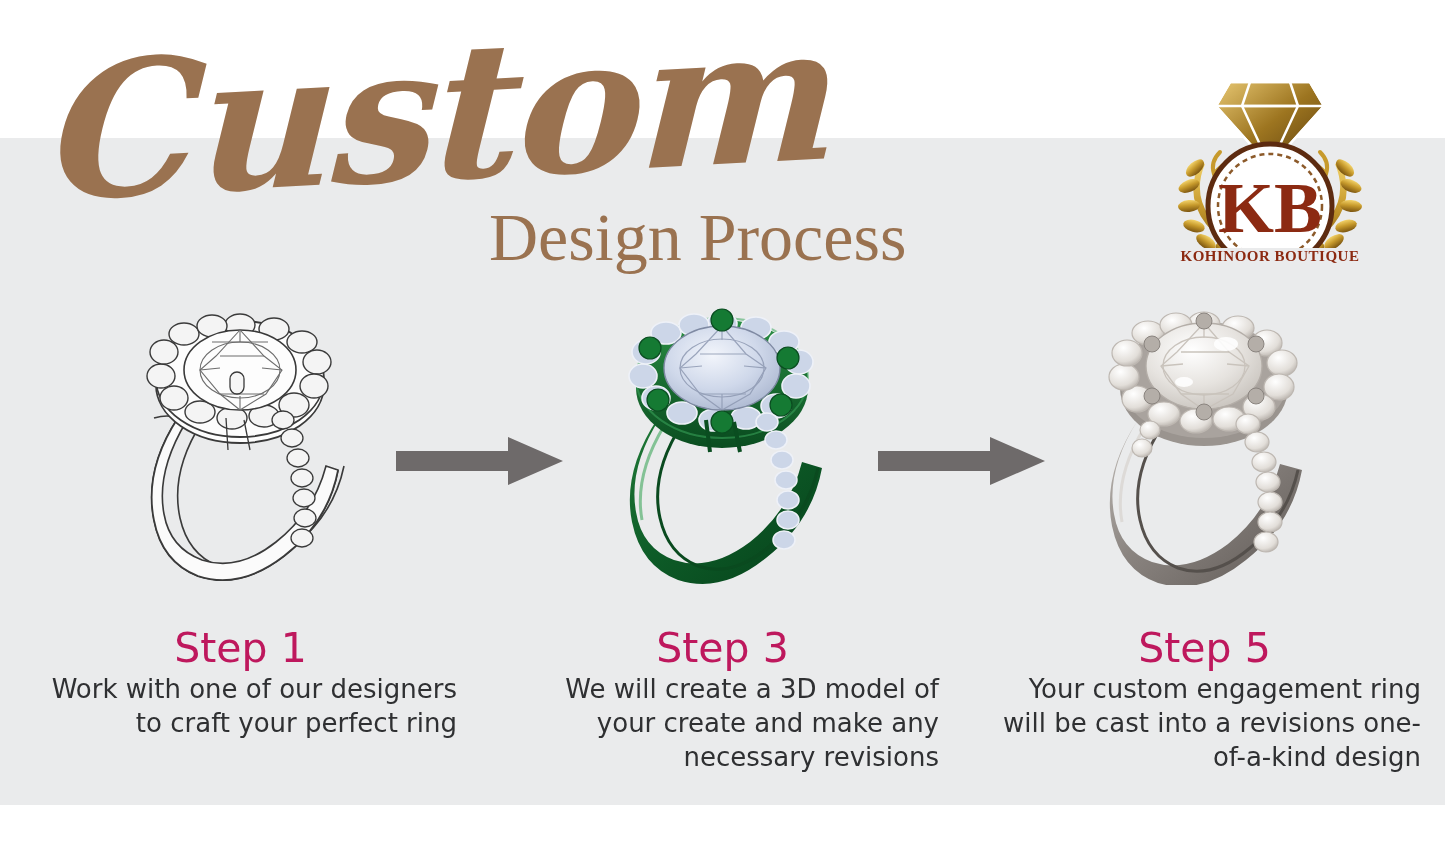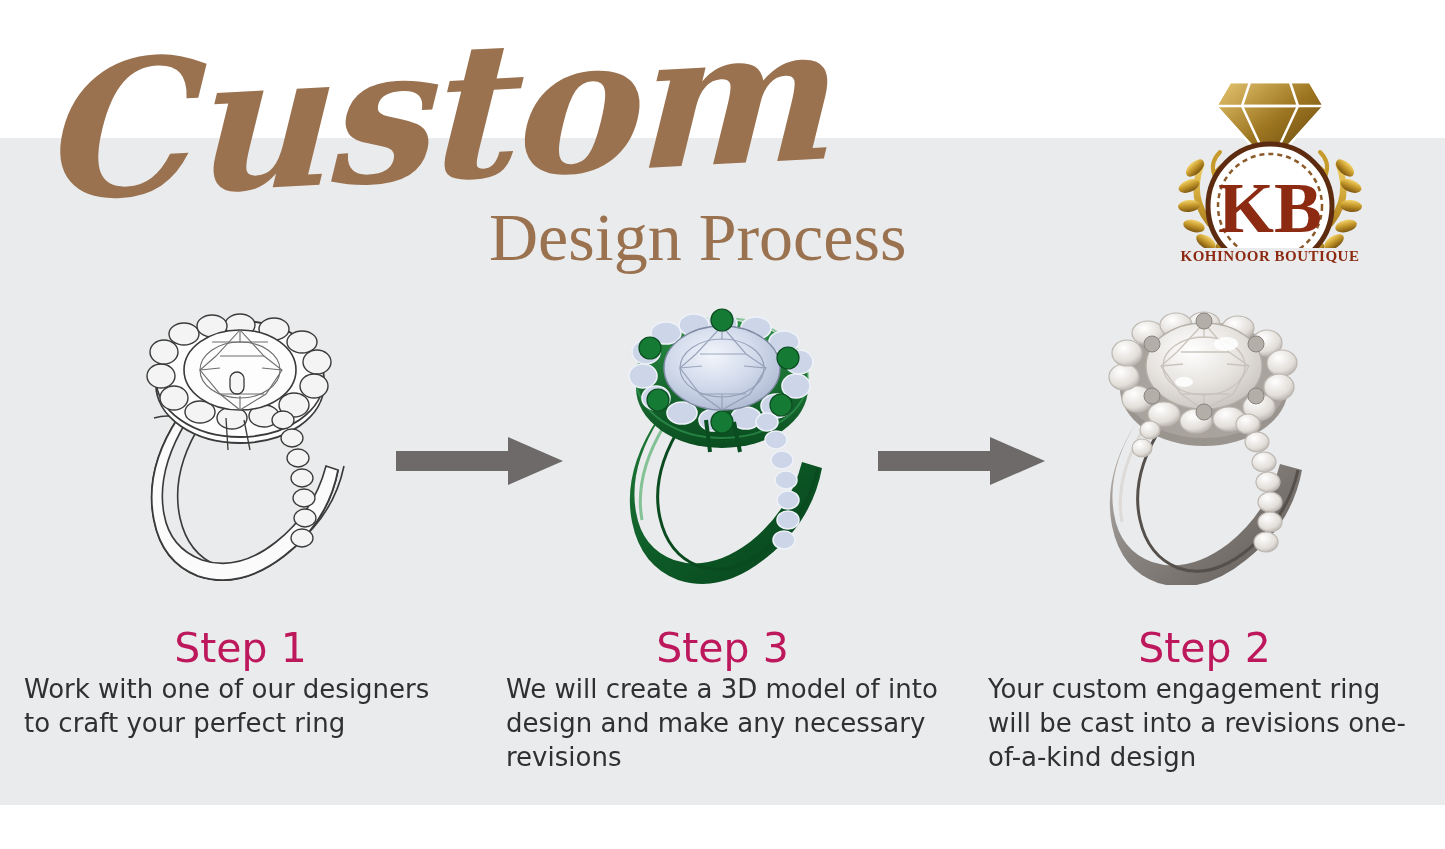--- a/index.html
+++ b/index.html
@@ -121,21 +121,21 @@
     font-weight: 400;
     font-size: 41px;
     line-height: 48px;
     color: #be185d;
     margin-top: 12px;
   }
   .step-desc {
     position: absolute;
     left: 24px; top: 372px;
     width: 433px;
-    text-align: left;
+    text-align: right;
     font-family: "DejaVu Sans", sans-serif;
     font-weight: 400;
     font-size: 26px;
     line-height: 34px;
     color: #2f3032;
   }
 
   
   .arrow {
     position: absolute;
@@ -348,21 +348,21 @@
             <ellipse cx="188" cy="180" rx="11" ry="9"></ellipse>
             <ellipse cx="190" cy="200" rx="11" ry="9"></ellipse>
             <ellipse cx="190" cy="220" rx="11" ry="9"></ellipse>
             <ellipse cx="186" cy="240" rx="11" ry="9"></ellipse>
           </g>
 
           <path d="M108 120 L112 152 M136 122 L142 152" stroke="#0a4d20" stroke-width="4" fill="none"></path>
         </svg>
       </div>
       <div class="step-heading">Step 3</div>
-      <div class="step-desc">We will create a 3D model of into design and make any necessary revisions</div>
+      <div class="step-desc">We will create a 3D model of your create and make any necessary revisions</div>
     </div>
 
     <div class="step step-3">
       <div class="ring-slot">
         <svg width="250" height="285" viewBox="0 0 250 285">
           <defs>
             <linearGradient id="mShank" x1="0" y1="0" x2="1" y2="1">
               <stop offset="0%" stop-color="#b9b4b0"></stop>
               <stop offset="40%" stop-color="#8d8884"></stop>
               <stop offset="75%" stop-color="#6a625e"></stop>
@@ -438,21 +438,21 @@
             <ellipse cx="184" cy="162" rx="12" ry="10"></ellipse>
             <ellipse cx="188" cy="182" rx="12" ry="10"></ellipse>
             <ellipse cx="190" cy="202" rx="12" ry="10"></ellipse>
             <ellipse cx="190" cy="222" rx="12" ry="10"></ellipse>
             <ellipse cx="186" cy="242" rx="12" ry="10"></ellipse>
             <ellipse cx="70" cy="130" rx="10" ry="9"></ellipse>
             <ellipse cx="62" cy="148" rx="10" ry="9"></ellipse>
           </g>
         </svg>
       </div>
-      <div class="step-heading">Step 2</div>
+      <div class="step-heading">Step 5</div>
       <div class="step-desc">Your custom engagement ring will be cast into a revisions one-of-a-kind design</div>
     </div>
   </div>
 
   <div class="arrow arrow-1">
     <svg width="167" height="48" viewBox="0 0 167 48">
       <path d="M0 14 L112 14 L112 0 L167 24 L112 48 L112 34 L0 34 Z" fill="#6e6a6a"></path>
     </svg>
   </div>
   <div class="arrow arrow-2">

